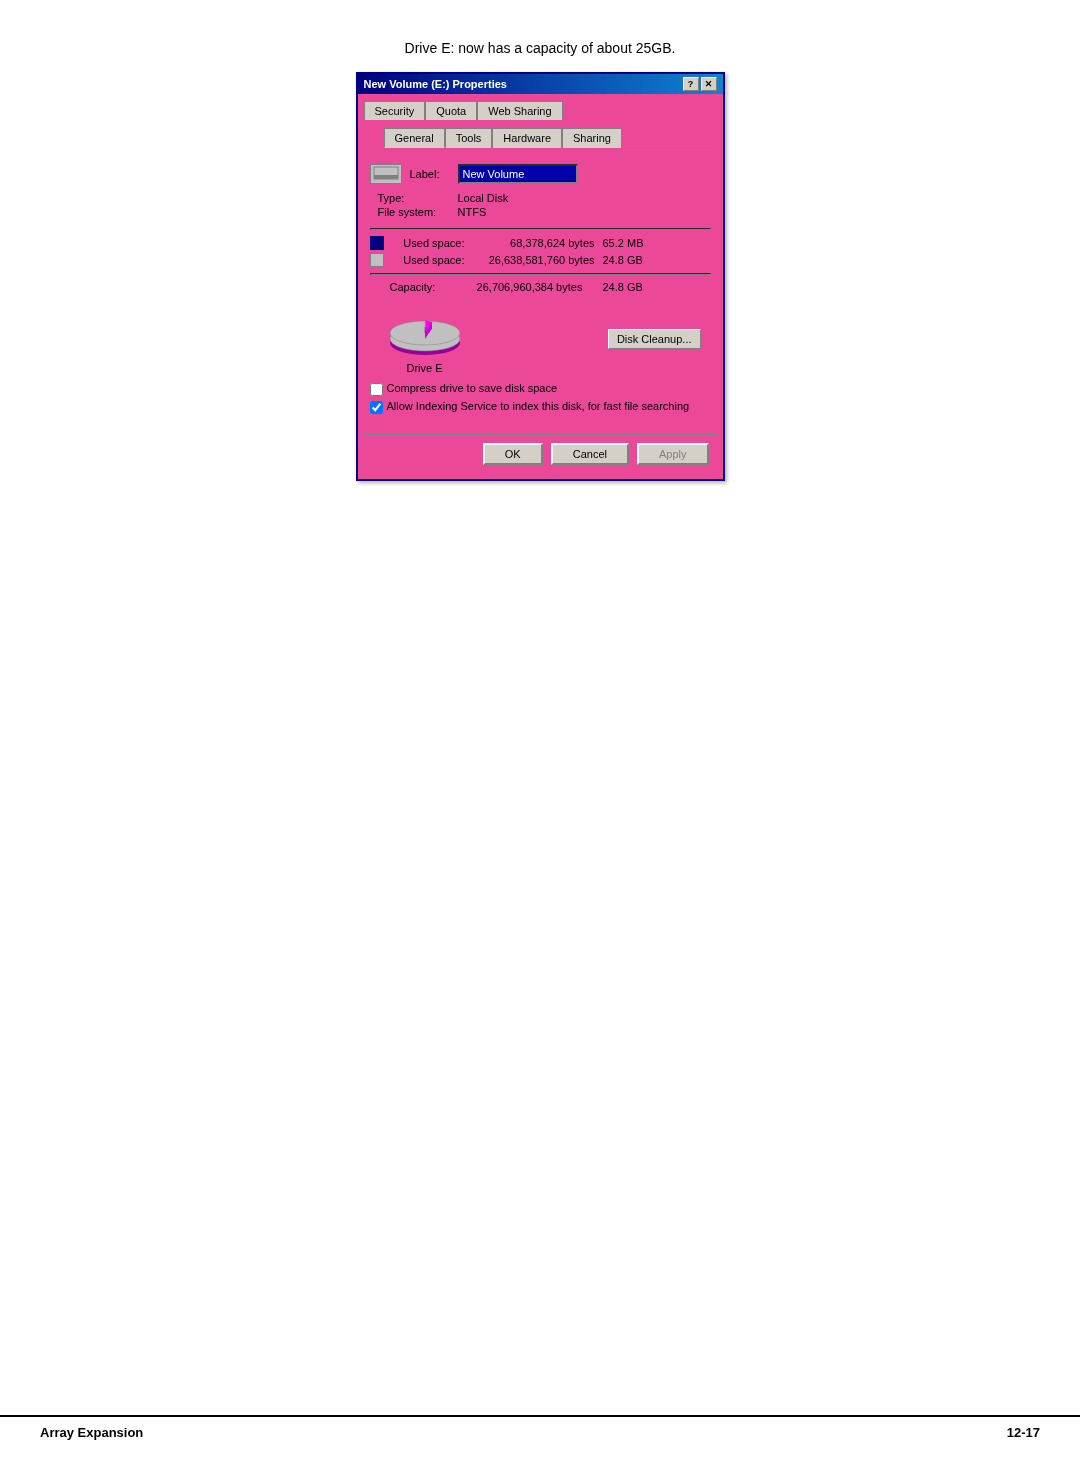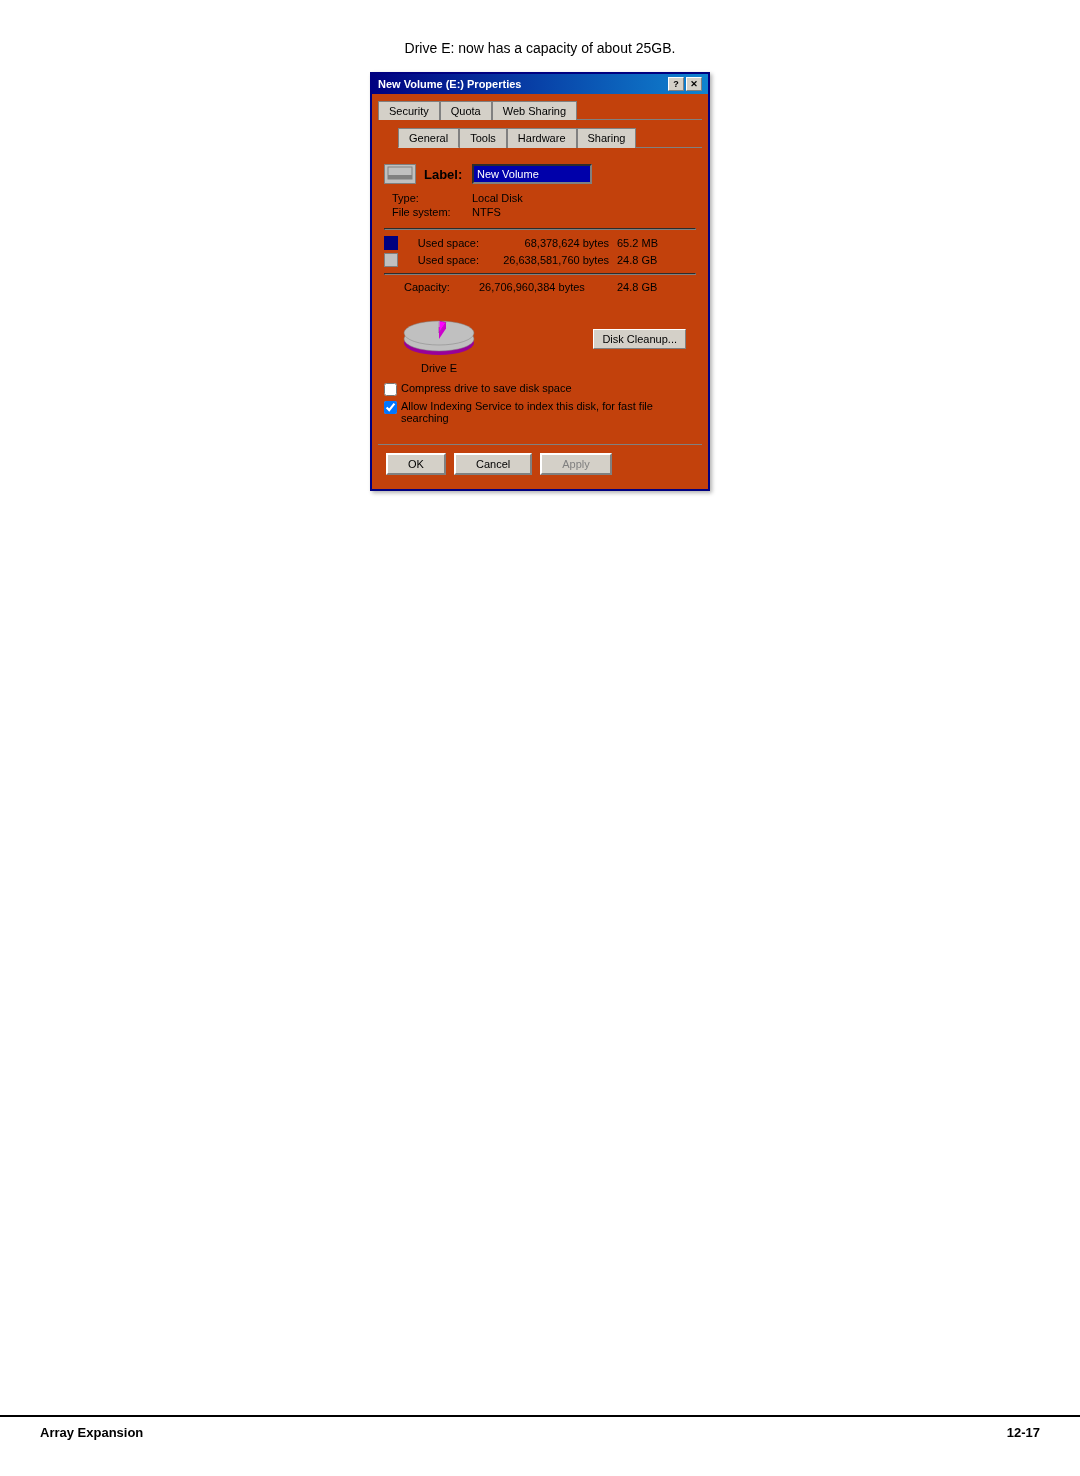--- a/index.html
+++ b/index.html
@@ -18,22 +18,22 @@
 
     .intro-text {
       font-size: 14px;
       margin-bottom: 16px;
       text-align: center;
     }
 
     
     .dialog {
       border: 2px solid #000080;
-      background: #c2410c;
-      width: 340px;
+      background: #ec4899;
+      width: 369px;
       font-size: 11px;
       font-family: 'Tahoma', Arial, sans-serif;
       box-shadow: 2px 2px 4px rgba(0,0,0,0.3);
       margin: 0 auto;
     }
 
     .dialog-titlebar {
       background: linear-gradient(to right, #000080, #1084d0);
       color: white;
       padding: 3px 6px;
@@ -124,23 +124,22 @@
       height: 20px;
       background: #c0c0c0;
       border: 1px solid #808080;
       display: flex;
       align-items: center;
       justify-content: center;
       font-size: 9px;
     }
 
     .label-text {
-      font-size: 13px;
+      font-size: 11px;
       min-width: 40px;
-      font-weight: bold;
     }
 
     .label-input {
       border: 2px inset #808080;
       background: #0000aa;
       color: white;
       padding: 1px 3px;
       font-size: 11px;
       font-family: 'Tahoma', Arial, sans-serif;
       width: 120px;
@@ -211,21 +210,21 @@
       margin-left: 20px;
       font-size: 11px;
     }
 
     .capacity-label {
       min-width: 75px;
     }
 
     .capacity-bytes {
       min-width: 130px;
-      text-align: left;
+      text-align: center;
     }
 
     .capacity-gb {
       margin-left: 8px;
     }
 
     
     .chart-area {
       display: flex;
       align-items: flex-end;
@@ -271,21 +270,21 @@
       flex-shrink: 0;
     }
 
     .checkbox-label {
       font-size: 11px;
     }
 
     
     .dialog-footer {
       display: flex;
-      justify-content: flex-start;
+      justify-content: flex-end;
       gap: 8px;
       padding: 8px;
       border-top: 1px solid #808080;
       margin-top: 8px;
     }
 
     .footer-btn {
       padding: 3px 20px;
       background: #d4d0c8;
       border: 2px solid;

